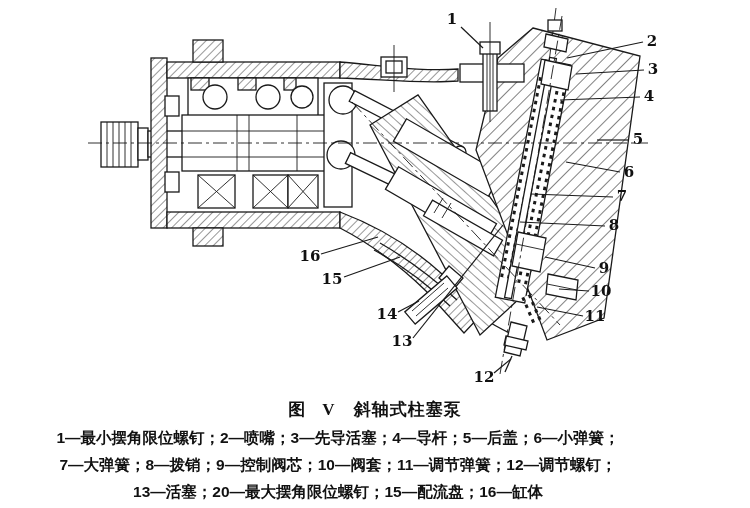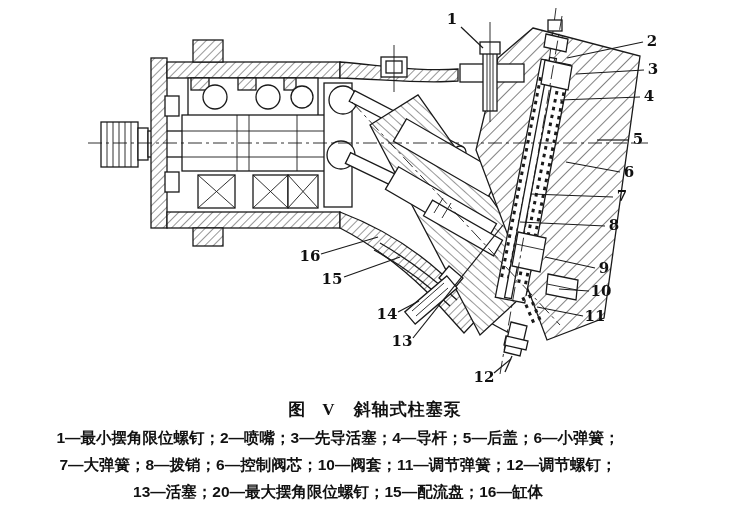--- a/index.html
+++ b/index.html
@@ -237,17 +237,17 @@
         </g>
     </svg>
   </div>
 
   <div class="figure-caption">
     <span class="cap-prefix">图</span><span class="cap-number">V</span><span class="cap-title">斜轴式柱塞泵</span>
   </div>
 
   <div class="legend">
     <div>1—最小摆角限位螺钉；2—喷嘴；3—先导活塞；4—导杆；5—后盖；6—小弹簧；</div>
-    <div>7—大弹簧；8—拨销；6—控制阀芯；10—阀套；11—调节弹簧；12—调节螺钉；</div>
+    <div>7—大弹簧；8—拨销；9—控制阀芯；10—阀套；11—调节弹簧；12—调节螺钉；</div>
     <div>13—活塞；20—最大摆角限位螺钉；15—配流盘；16—缸体</div>
   </div>
 
 </div>
 
 </body></html>

